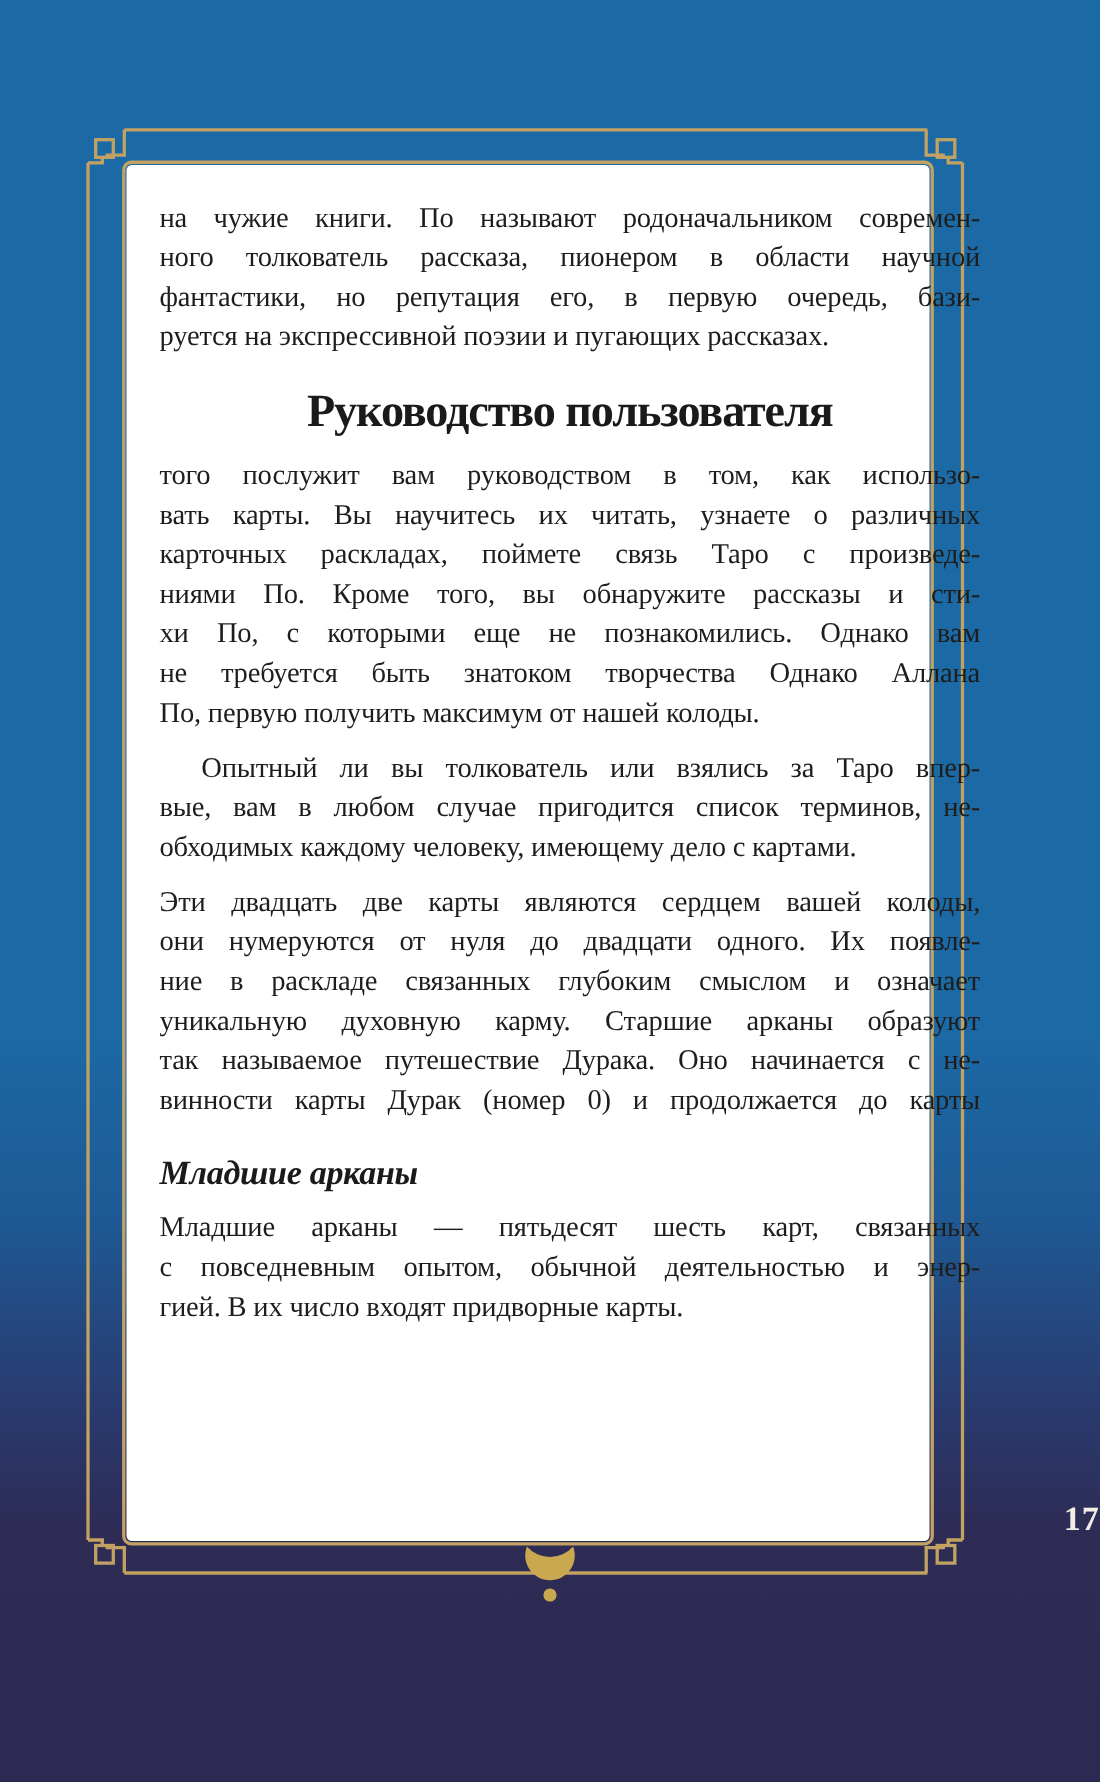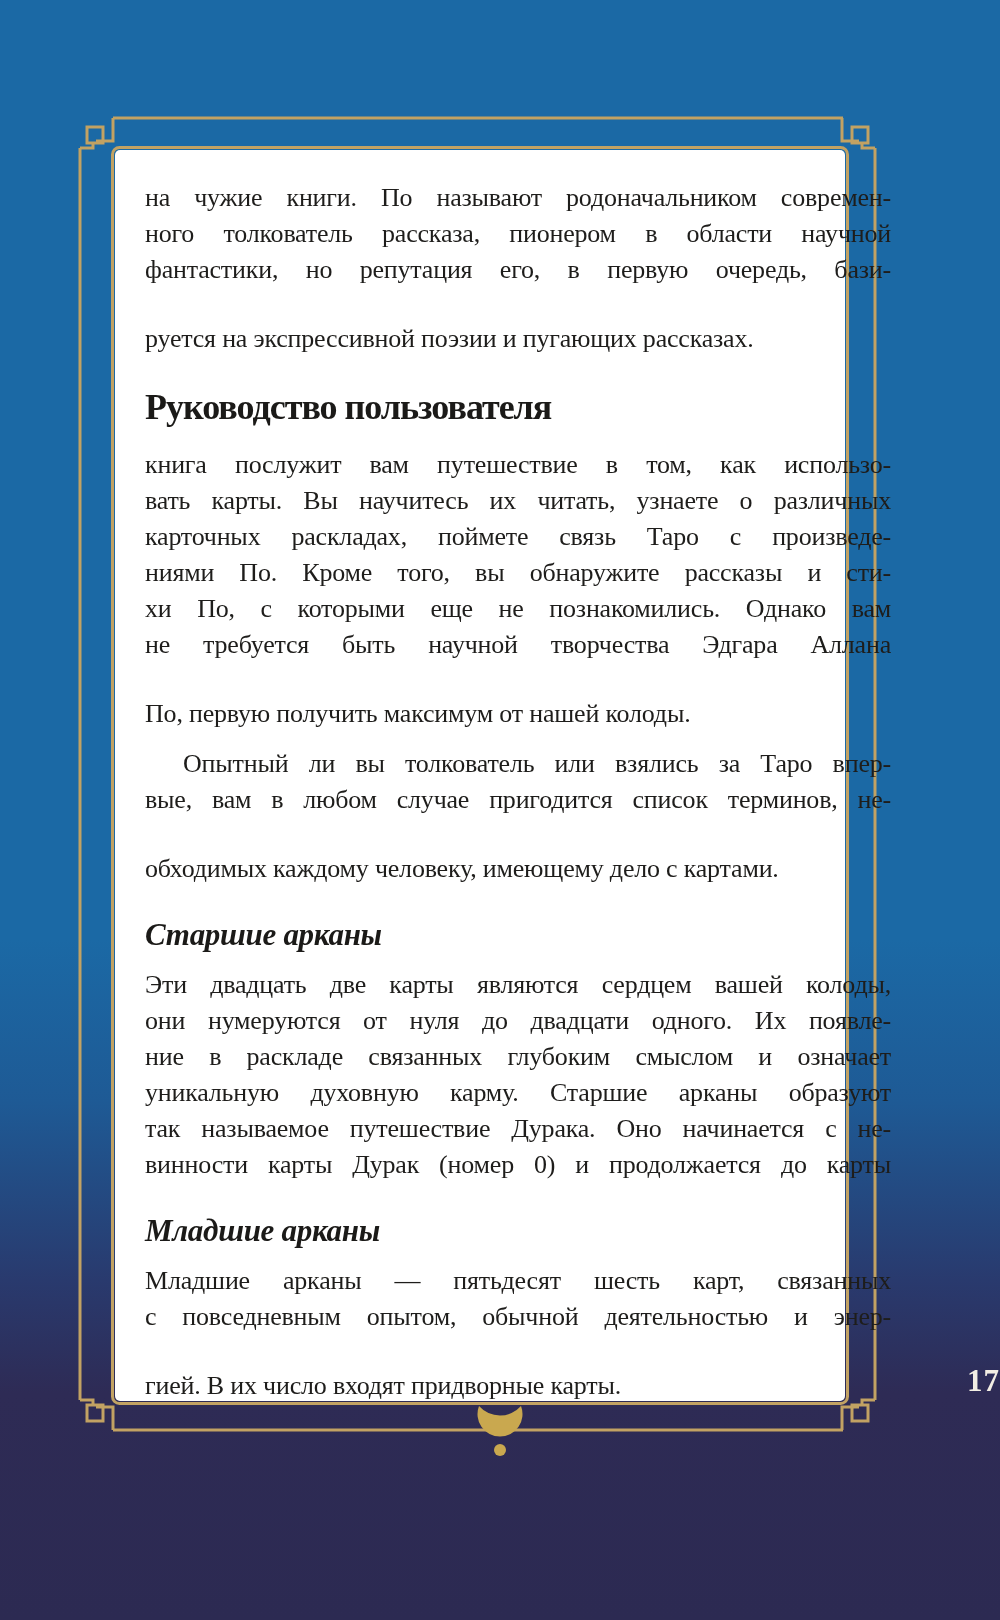--- a/index.html
+++ b/index.html
@@ -24,24 +24,24 @@
     box-sizing: border-box; padding: 30px 30px 0 30px;
     color: #1e1d1b; overflow: hidden;
   }
   .para { margin: 0; }
   .para + .para { margin-top: 14px; }
   .para .line {
     font-size: 26px; line-height: 36px; letter-spacing: -0.2px;
     text-align: justify; text-align-last: justify;
     white-space: nowrap;
   }
-  .para .line.last { text-align-last: left; margin-top: 33px; }
+  .para .line.last { text-align-last: left; }
   .h1 {
-    font-size: 36px; line-height: 48px; font-weight: 700;
-    text-align: left; letter-spacing: -1px;
+    font-size: 42px; line-height: 48px; font-weight: 700;
+    text-align: center; letter-spacing: -1px;
     margin: 26px 0 16px 0; color: #1b1a18;
   }
   .h2 {
     font-size: 31px; line-height: 36px; font-weight: 700; font-style: italic;
     margin: 30px 0 14px 0; color: #1b1a18; letter-spacing: -0.3px;
   }
   .footer {
     position: absolute; left: 0; top: 1364px; width: 1000px;
     text-align: right; pointer-events: none;
   }
@@ -82,34 +82,33 @@
 
 <div class="content">
     <div class="para">
       <div class="line">на чужие книги. По называют родоначальником современ-</div>
       <div class="line">ного толкователь рассказа, пионером в области научной</div>
       <div class="line">фантастики, но репутация его, в первую очередь, бази-</div>
       <div class="line last">руется на экспрессивной поэзии и пугающих рассказах.</div>
     </div>
     <div class="h1">Руководство пользователя</div>
     <div class="para">
-      <div class="line">книга послужит вам путешествие в том, как использо-</div>
+      <div class="line">того послужит вам руководством в том, как использо-</div>
       <div class="line">вать карты. Вы научитесь их читать, узнаете о различных</div>
       <div class="line">карточных раскладах, поймете связь Таро с произведе-</div>
       <div class="line">ниями По. Кроме того, вы обнаружите рассказы и сти-</div>
       <div class="line">хи По, с которыми еще не познакомились. Однако вам</div>
-      <div class="line">не требуется быть научной творчества Эдгара Аллана</div>
+      <div class="line">не требуется быть знатоком творчества Однако Аллана</div>
       <div class="line last">По, первую получить максимум от нашей колоды.</div>
     </div>
     <div class="para">
       <div class="line" style="text-indent: 38px;">Опытный ли вы толкователь или взялись за Таро впер-</div>
       <div class="line">вые, вам в любом случае пригодится список терминов, не-</div>
       <div class="line last">обходимых каждому человеку, имеющему дело с картами.</div>
     </div>
-    <div class="h2">Старшие арканы</div>
     <div class="para">
       <div class="line">Эти двадцать две карты являются сердцем вашей колоды,</div>
       <div class="line">они нумеруются от нуля до двадцати одного. Их появле-</div>
       <div class="line">ние в раскладе связанных глубоким смыслом и означает</div>
       <div class="line">уникальную духовную карму. Старшие арканы образуют</div>
       <div class="line">так называемое путешествие Дурака. Оно начинается с не-</div>
       <div class="line">винности карты Дурак (номер 0) и продолжается до карты</div>
     </div>
     <div class="h2">Младшие арканы</div>
     <div class="para">

